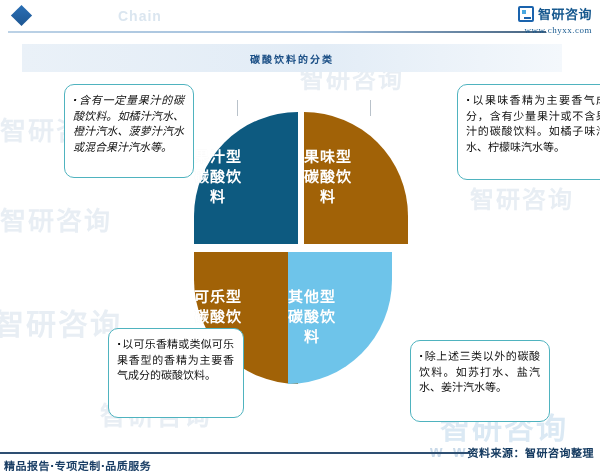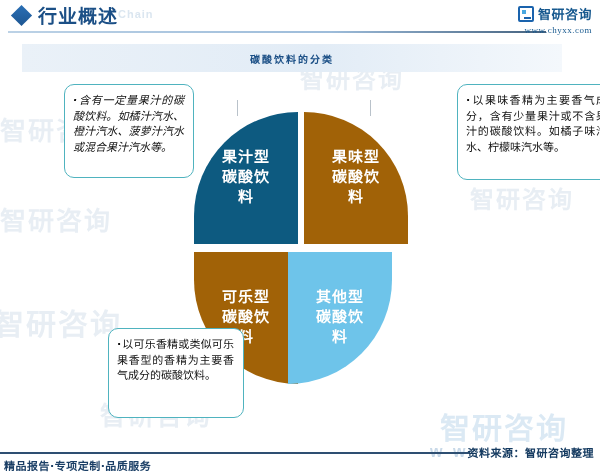--- a/index.html
+++ b/index.html
@@ -60,21 +60,21 @@
     left: 38px; top: 1px;
     font-size: 19px;
     font-weight: bold;
     color: #1b4f86;
     letter-spacing: 1px;
     font-family: "DejaVu Sans", sans-serif;
   }
   .hdr-chain {
     position: absolute;
     left: 118px; top: 8px;
-    font-size: 11px;
+    font-size: 14px;
     font-weight: bold;
     color: #dbe6f0;
     letter-spacing: 1px;
   }
   .hdr-rule {
     position: absolute;
     left: 8px; top: 31px;
     width: 538px;
     height: 2px;
     background: linear-gradient(to right, #bcd2e6 0%, #9dbcda 60%, #44617e 100%);
@@ -153,21 +153,20 @@
     width: 214px; height: 272px;
     z-index: 4;
   }
   .quad {
     position: absolute;
     width: 104px;
     height: 132px;
     box-sizing: border-box;
     display: flex;
     align-items: center;
-    justify-content: center;
   }
   .q-label {
     color: #ffffff;
     font-size: 15px;
     font-weight: bold;
     line-height: 1.32;
     text-align: center;
     width: 48px;
     letter-spacing: 1px;
     font-family: "DejaVu Sans", sans-serif;
@@ -266,21 +265,20 @@
     <div class="wm" style="left:0px; top:200px; font-size:26px;">智研咨询</div>
     <div class="wm" style="left:100px; top:395px; font-size:26px;">智研咨询</div>
     <div class="wm" style="left:440px; top:404px; font-size:30px; color:#dbe9f4;">智研咨询</div>
     <div class="wm" style="left:300px; top:60px; font-size:24px;">智研咨询</div>
     <div class="wm" style="left:470px; top:180px; font-size:24px;">智研咨询</div>
     <div class="wm" style="left:430px; top:443px; font-size:16px; color:#c9d9e8; letter-spacing:3px;">w w</div>
   </div>
 
   <div class="header">
     <div class="hdr-diamond"></div>
-    <div class="hdr-title">行业概述</div>
     <div class="hdr-chain">Chain</div>
     <div class="hdr-rule"></div>
     <div class="brand">
       <div class="brand-row">
         <span class="brand-mark"></span>
         <span class="brand-name">智研咨询</span>
       </div>
       <div class="brand-url">www.chyxx.com</div>
     </div>
   </div>
@@ -325,18 +323,21 @@
 
   <div class="callout cal-tl" style="border-color: rgb(79, 179, 191);">
     <div class="callout-text">含有一定量果汁的碳酸饮料。如橘汁汽水、橙汁汽水、菠萝汁汽水或混合果汁汽水等。</div>
   </div>
   <div class="callout cal-tr" style="border-color: rgb(79, 179, 191);">
     <div class="callout-text">以果味香精为主要香气成分，含有少量果汁或不含果汁的碳酸饮料。如橘子味汽水、柠檬味汽水等。</div>
   </div>
   <div class="callout cal-bl" style="border-color: rgb(79, 179, 191);">
     <div class="callout-text">以可乐香精或类似可乐果香型的香精为主要香气成分的碳酸饮料。</div>
   </div>
+  <div class="callout cal-br" style="border-color: rgb(79, 179, 191);">
+    <div class="callout-text">除上述三类以外的碳酸饮料。如苏打水、盐汽水、姜汁汽水等。</div>
+  </div>
 
   <div class="footer-rule"></div>
   <div class="footer-left">精品报告·专项定制·品质服务</div>
   <div class="footer-right">资料来源：智研咨询整理</div>
 
 </div>
 
 </body></html>

